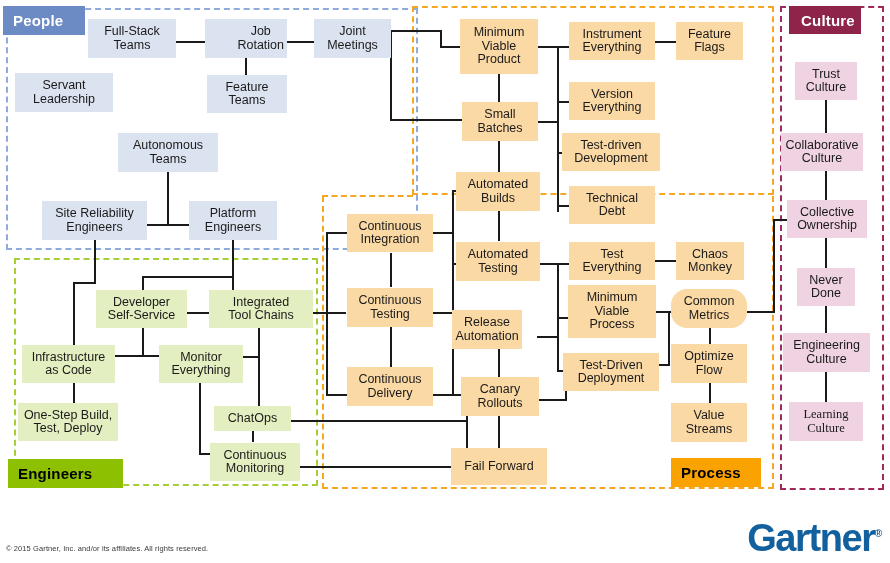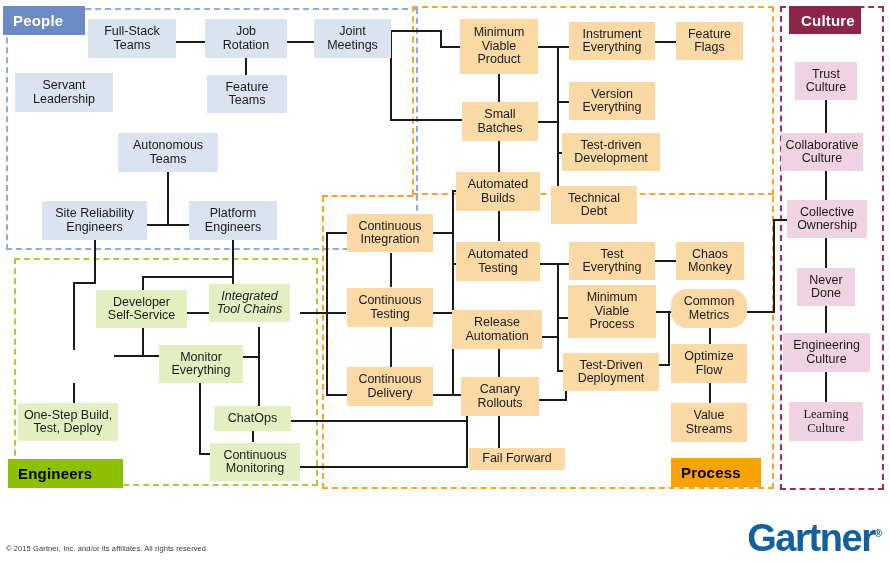--- a/index.html
+++ b/index.html
@@ -175,21 +175,21 @@
 
   <div class="ln lnv" style="left:825px;top:100px;height:37px;"></div>
   <div class="ln lnv" style="left:825px;top:170px;height:35px;"></div>
   <div class="ln lnv" style="left:825px;top:237px;height:34px;"></div>
   <div class="ln lnv" style="left:825px;top:303px;height:32px;"></div>
   <div class="ln lnv" style="left:825px;top:370px;height:34px;"></div>
 
   <div class="node n-blue" style="left:88px;top:19px;width:88px;height:39px;text-align:center;">
     <span>Full-Stack<br>Teams</span>
     </div>
-  <div class="node n-blue" style="left:205px;top:19px;width:82px;height:39px;">
+  <div class="node n-blue" style="left:205px;top:19px;width:82px;height:39px;justify-content:flex-end;">
     <span>Job<br>Rotation</span>
     </div>
   <div class="node n-blue" style="left:314px;top:19px;width:77px;height:39px;">
     <span>Joint<br>Meetings</span>
     </div>
   <div class="node n-blue" style="left:207px;top:75px;width:80px;height:38px;">
     <span>Feature<br>Teams</span>
     </div>
   <div class="node n-blue" style="left:15px;top:73px;width:98px;height:39px;">
     <span>Servant<br>Leadership</span>
@@ -200,22 +200,25 @@
   <div class="node n-blue" style="left:42px;top:201px;width:105px;height:39px;">
     <span>Site Reliability<br>Engineers</span>
     </div>
   <div class="node n-blue" style="left:189px;top:201px;width:88px;height:39px;">
     <span>Platform<br>Engineers</span>
     </div>
 
   <div class="node n-green" style="left:96px;top:290px;width:91px;height:38px;">
     <span>Developer<br>Self-Service</span>
     </div>
-  <div class="node n-green" style="left:209px;top:284px;width:81px;height:38px;font-style:italic;">
+  <div class="node n-green" style="left:209px;top:290px;width:104px;height:38px;">
     <span>Integrated<br>Tool Chains</span>
+    </div>
+  <div class="node n-green" style="left:22px;top:345px;width:93px;height:38px;">
+    <span>Infrastructure<br>as Code</span>
     </div>
   <div class="node n-green" style="left:159px;top:345px;width:84px;height:38px;">
     <span>Monitor<br>Everything</span>
     </div>
   <div class="node n-green" style="left:18px;top:403px;width:100px;height:38px;">
     <span>One-Step Build,<br>Test, Deploy</span>
     </div>
   <div class="node n-green" style="left:214px;top:406px;width:77px;height:25px;">
     <span>ChatOps</span>
     </div>
@@ -234,47 +237,47 @@
     </div>
   <div class="node n-orange" style="left:676px;top:22px;width:67px;height:38px;">
     <span>Feature<br>Flags</span>
     </div>
   <div class="node n-orange" style="left:569px;top:82px;width:86px;height:38px;">
     <span>Version<br>Everything</span>
     </div>
   <div class="node n-orange" style="left:562px;top:133px;width:98px;height:38px;">
     <span>Test-driven<br>Development</span>
     </div>
-  <div class="node n-orange" style="left:551px;top:186px;width:86px;height:38px;">
+  <div class="node n-orange" style="left:569px;top:186px;width:86px;height:38px;">
     <span>Technical<br>Debt</span>
     </div>
 
   <div class="node n-orange" style="left:347px;top:214px;width:86px;height:38px;">
     <span>Continuous<br>Integration</span>
     </div>
   <div class="node n-orange" style="left:347px;top:288px;width:86px;height:39px;">
     <span>Continuous<br>Testing</span>
     </div>
   <div class="node n-orange" style="left:347px;top:367px;width:86px;height:39px;">
     <span>Continuous<br>Delivery</span>
     </div>
 
   <div class="node n-orange" style="left:456px;top:172px;width:84px;height:39px;">
     <span>Automated<br>Builds</span>
     </div>
   <div class="node n-orange" style="left:456px;top:242px;width:84px;height:39px;">
     <span>Automated<br>Testing</span>
     </div>
-  <div class="node n-orange" style="left:452px;top:310px;width:90px;height:39px;">
+  <div class="node n-orange" style="left:452px;top:310px;width:70px;height:39px;">
     <span>Release<br>Automation</span>
     </div>
   <div class="node n-orange" style="left:461px;top:377px;width:78px;height:39px;">
     <span>Canary<br>Rollouts</span>
     </div>
-  <div class="node n-orange" style="left:469px;top:448px;width:96px;height:22px;justify-content:center;">
+  <div class="node n-orange" style="left:451px;top:448px;width:96px;height:37px;justify-content:center;">
     <span>Fail Forward</span>
     </div>
 
   <div class="node n-orange" style="left:569px;top:242px;width:86px;height:38px;">
     <span>Test<br>Everything</span>
     </div>
   <div class="node n-orange" style="left:676px;top:242px;width:68px;height:38px;">
     <span>Chaos<br>Monkey</span>
     </div>
   <div class="node n-orange" style="left:568px;top:285px;width:88px;height:53px;">

